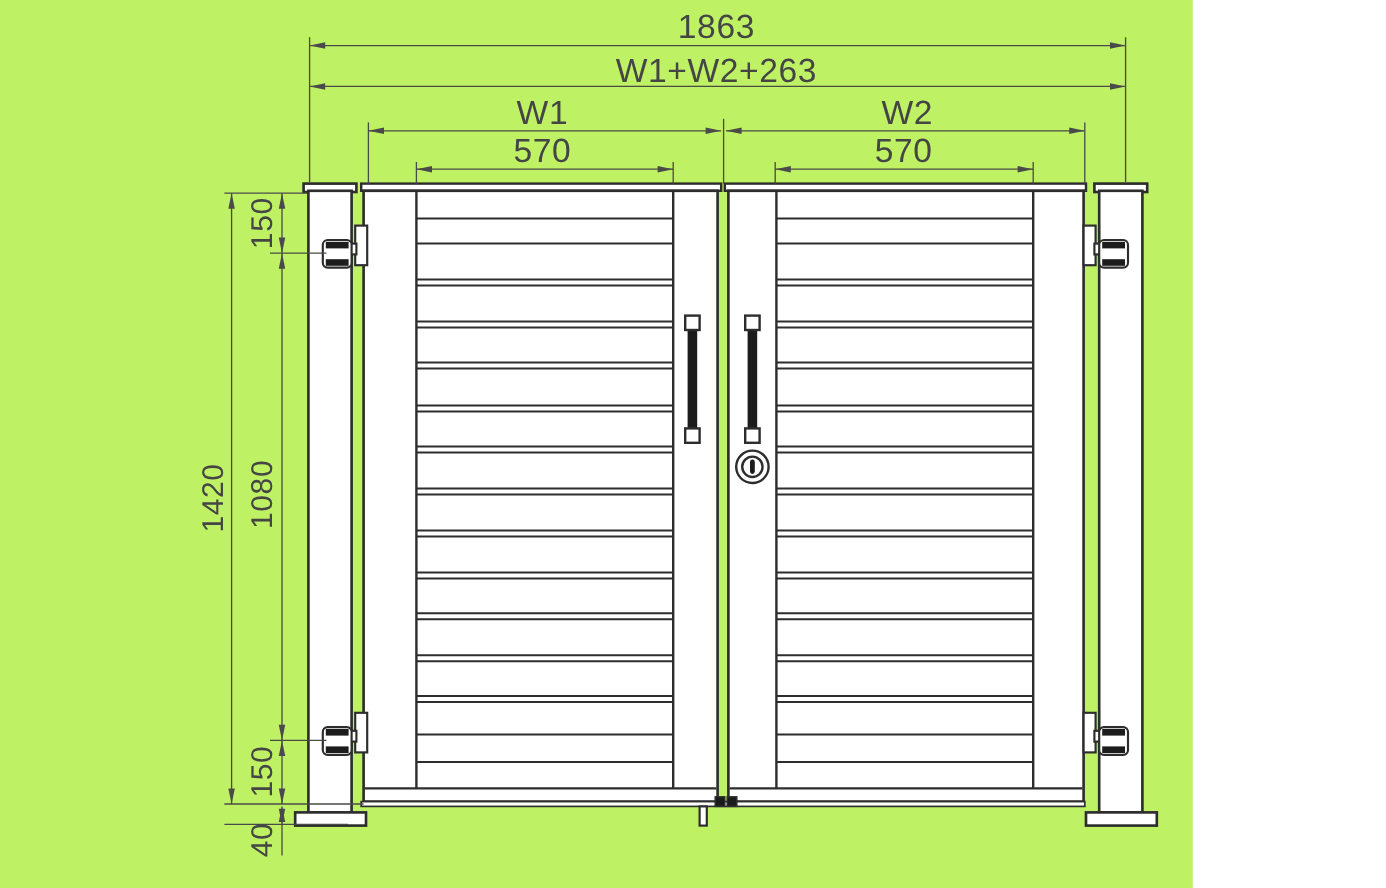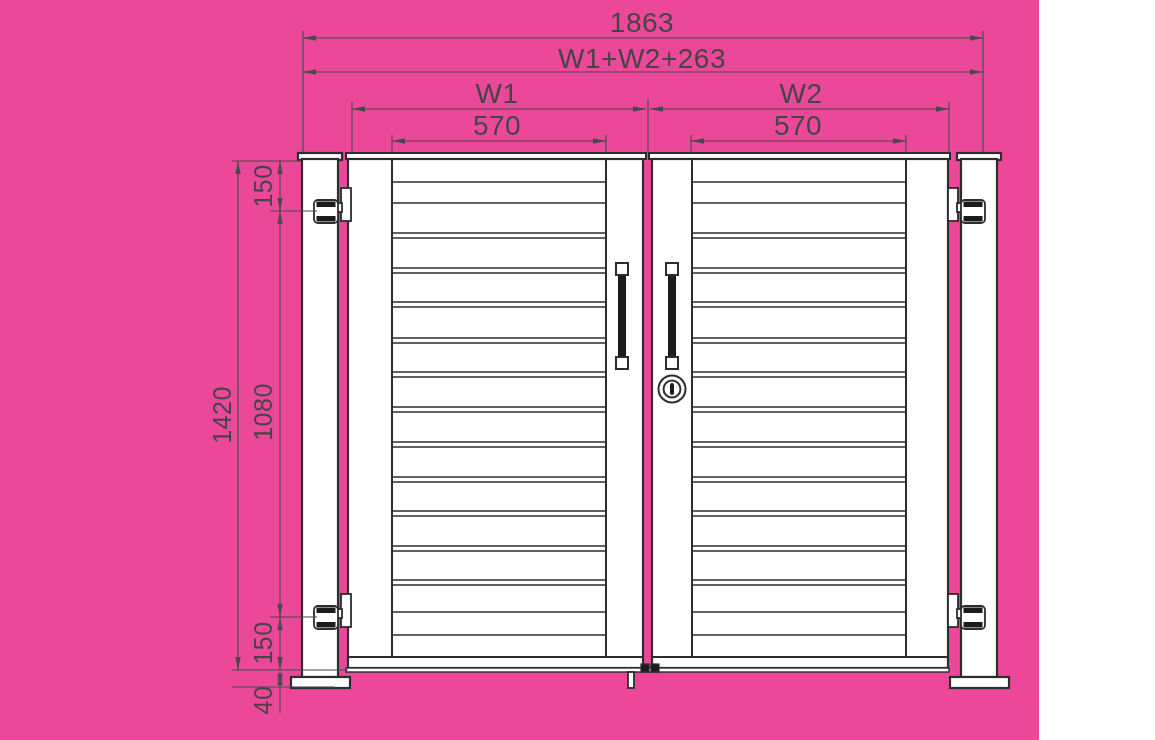--- a/index.html
+++ b/index.html
@@ -1,16 +1,16 @@
 <!DOCTYPE html>
 <html><head>
 <meta charset="utf-8">
 <style>
   html,body{margin:0;padding:0;background:#ffffff;}
-  .canvas{position:relative;width:994px;height:740px;background:#ec4899;overflow:hidden;padding-left:45px;}
+  .canvas{position:relative;width:994px;height:740px;background:#bef264;overflow:hidden;}
   svg{display:block;}
   text{font-family:"Liberation Sans",sans-serif;fill:#454545;}
   .dim-label{font-size:28px;letter-spacing:0.5px;}
   .dim-label-v{font-size:25px;letter-spacing:0.5px;}
 </style>
 </head>
 <body>
 
 <div class="canvas">
   <svg id="drw" width="1155" height="740" viewBox="0 0 1155 740">

